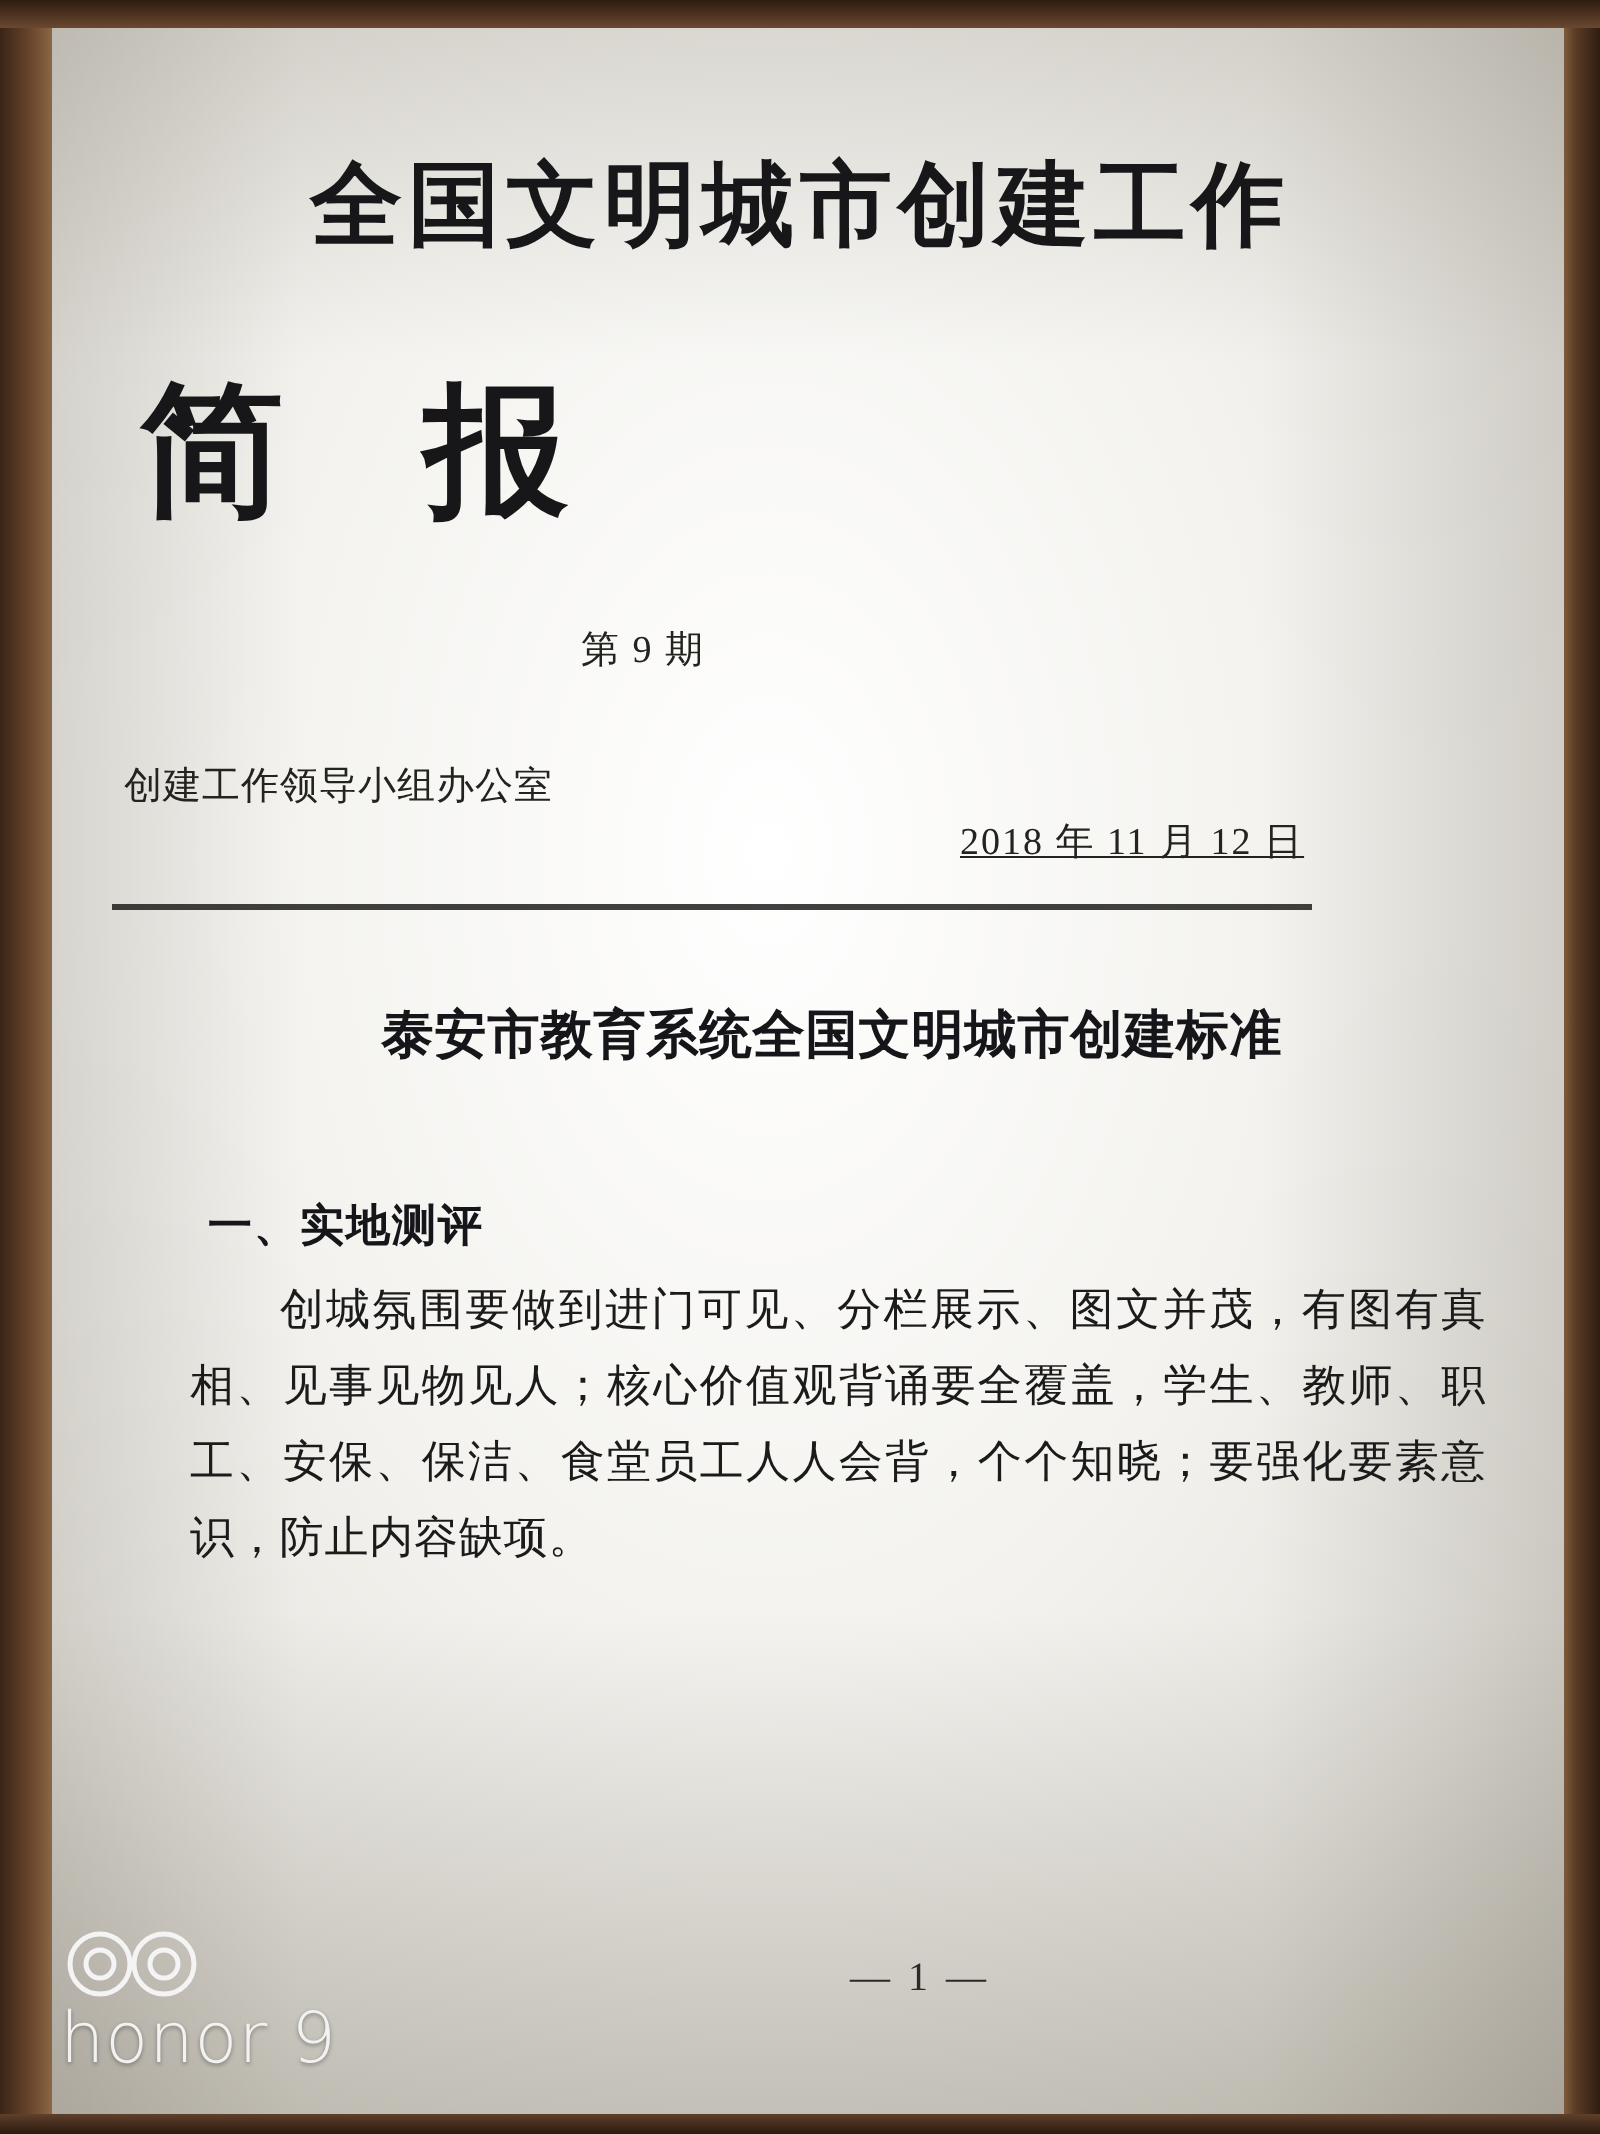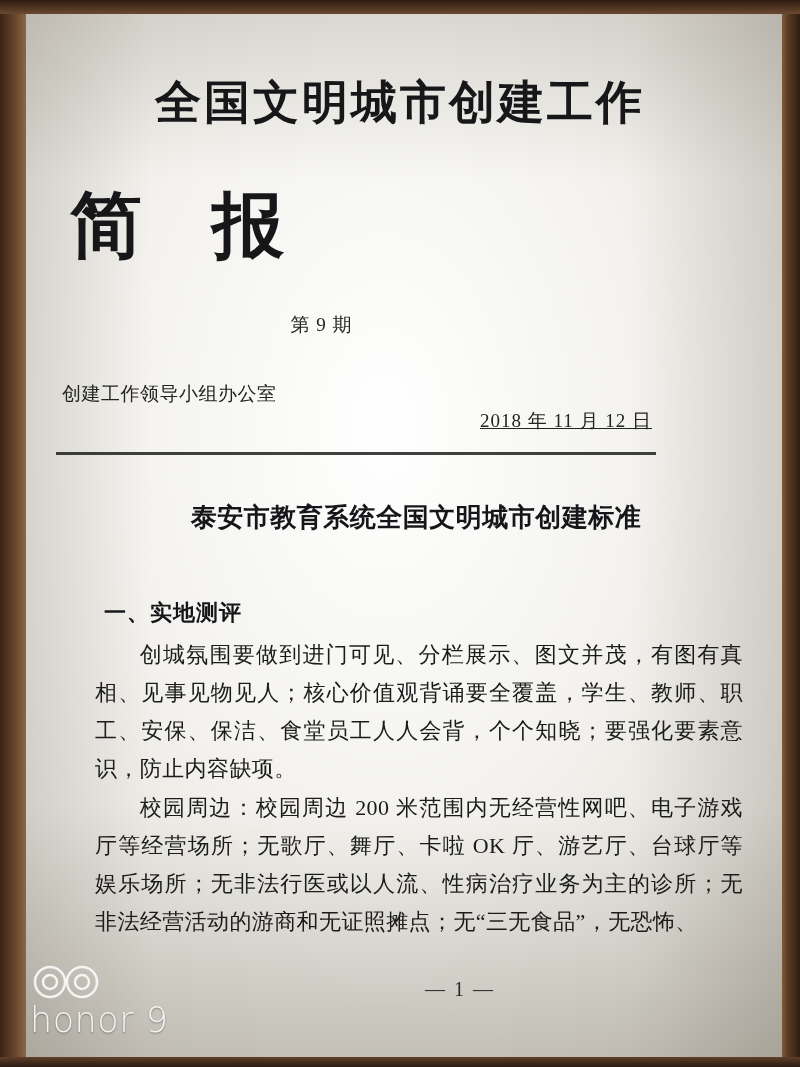--- a/index.html
+++ b/index.html
@@ -232,23 +232,20 @@
     <div class="rule"></div>
 
     <div class="doc-title">泰安市教育系统全国文明城市创建标准</div>
 
     <div class="section-head">一、实地测评</div>
 
     <div class="para p1">
       <span class="indent"></span><span>创城氛围要做到进门可见、分栏展示、图文并茂，有图有真相、见事见物见人；核心价值观背诵要全覆盖，学生、教师、职工、安保、保洁、食堂员工人人会背，个个知晓；要强化要素意识，防止内容缺项。</span>
     </div>
 
-    <div class="para p2">
-      <span class="indent"></span><span>校园周边：校园周边 200 米范围内无经营性网吧、电子游戏厅等经营场所；无歌厅、舞厅、卡啦 OK 厅、游艺厅、台球厅等娱乐场所；无非法行医或以人流、性病治疗业务为主的诊所；无非法经营活动的游商和无证照摊点；无“三无食品”，无恐怖、</span>
-    </div>
 
     <div class="page-number">— 1 —</div>
   </div>
 
   <div id="shade-top"></div>
   <div id="shade-bottom"></div>
   <div id="shade-left"></div>
   <div id="shade-right"></div>
 
   <div id="desk-left"></div>

